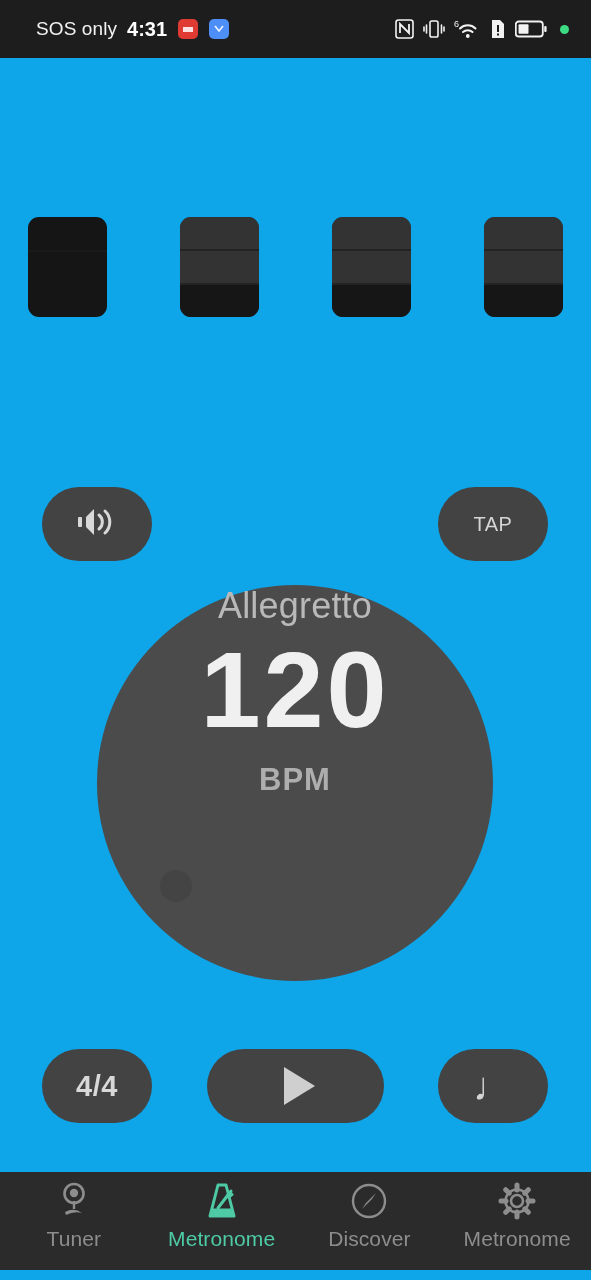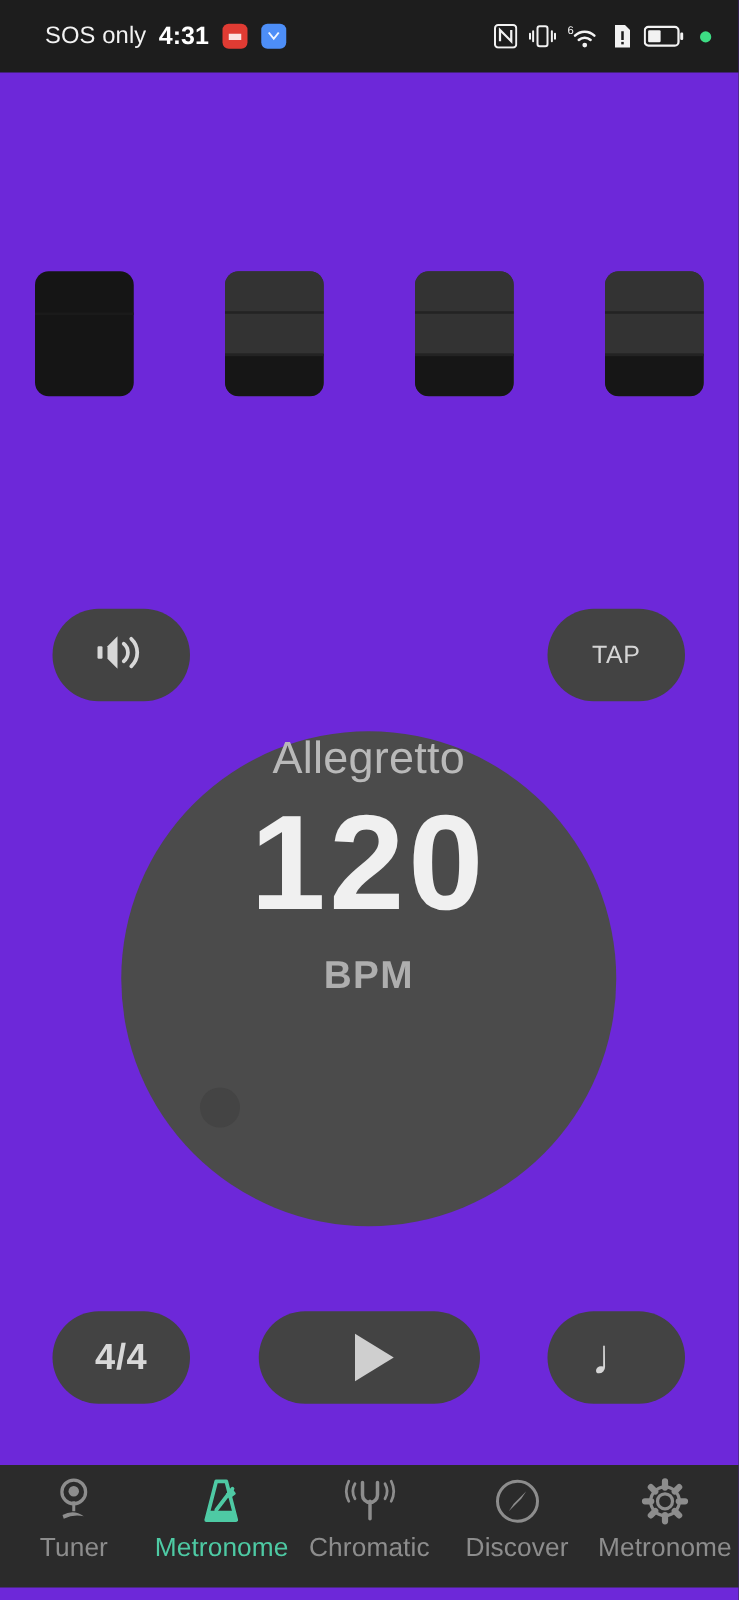--- a/index.html
+++ b/index.html
@@ -10,21 +10,21 @@
     height: 1280px;
     background: #2e2e2e;
     font-family: "Liberation Sans", sans-serif;
     overflow: hidden;
   }
 
   #app {
     position: relative;
     width: 591px;
     height: 1280px;
-    background: #6d28d9;
+    background: #0ea5e9;
   }
 
   
   .status-bar {
     position: absolute;
     top: 0; left: 0;
     width: 591px;
     height: 58px;
     background: #1d1d1d;
     display: flex;
@@ -376,33 +376,20 @@
           <path d="M14 4 L22 4 L30 35 L6 35 Z" fill="none" stroke="#4ecaa4" stroke-width="3" stroke-linejoin="round"></path>
           <path d="M8.5 29 L27.5 29" stroke="#4ecaa4" stroke-width="3"></path>
           <path d="M8.5 30 L27.5 30 L30 35 L6 35 Z" fill="#4ecaa4"></path>
           <path d="M14 27 L27 10" stroke="#4ecaa4" stroke-width="3" stroke-linecap="round"></path>
           <rect x="22" y="12" width="7" height="5" rx="1" transform="rotate(-38 25 14)" fill="#4ecaa4"></rect>
         </svg>
       </span>
       <span class="nav-label">Metronome</span>
     </div>
 
-    <div class="nav-item">
-      <span class="nav-icon">
-        <svg width="42" height="40" viewBox="0 0 42 40">
-          <path d="M15 5 L15 15 A6 6 0 0 0 27 15 L27 5" fill="none" stroke="#8d8d8d" stroke-width="2.8" stroke-linecap="round"></path>
-          <path d="M21 20 L21 34" stroke="#8d8d8d" stroke-width="2.8" stroke-linecap="round"></path>
-          <path d="M9 6 Q5.5 12 9 18" fill="none" stroke="#8d8d8d" stroke-width="2.2" stroke-linecap="round"></path>
-          <path d="M4 4 Q0 12 4 20" fill="none" stroke="#8d8d8d" stroke-width="2.2" stroke-linecap="round"></path>
-          <path d="M33 6 Q36.5 12 33 18" fill="none" stroke="#8d8d8d" stroke-width="2.2" stroke-linecap="round"></path>
-          <path d="M38 4 Q42 12 38 20" fill="none" stroke="#8d8d8d" stroke-width="2.2" stroke-linecap="round"></path>
-        </svg>
-      </span>
-      <span class="nav-label">Chromatic</span>
-    </div>
 
     <div class="nav-item">
       <span class="nav-icon">
         <svg width="40" height="40" viewBox="0 0 40 40">
           <circle cx="20" cy="20" r="16" fill="none" stroke="#8d8d8d" stroke-width="2.4"></circle>
           <path d="M27 12 L17 22 L13 28 L23 18 Z" fill="#8d8d8d"></path>
         </svg>
       </span>
       <span class="nav-label">Discover</span>
     </div>

